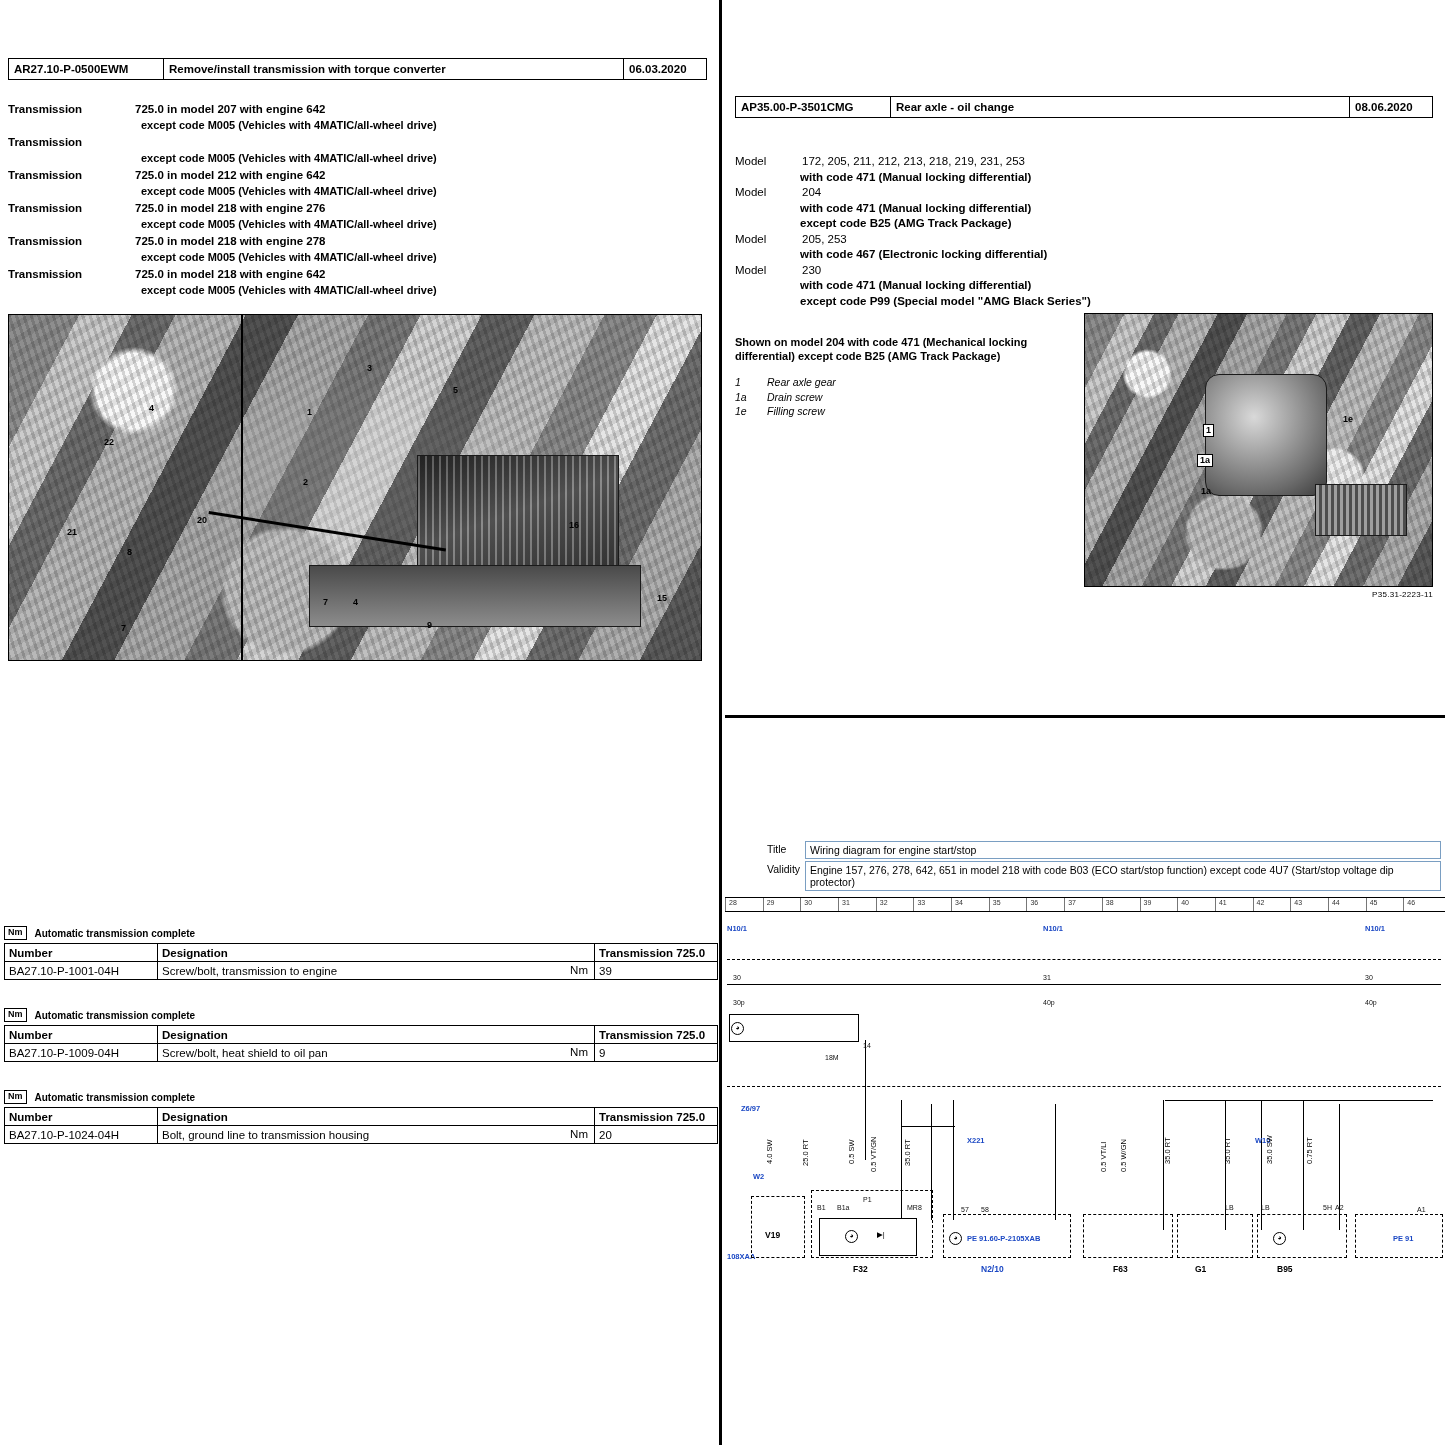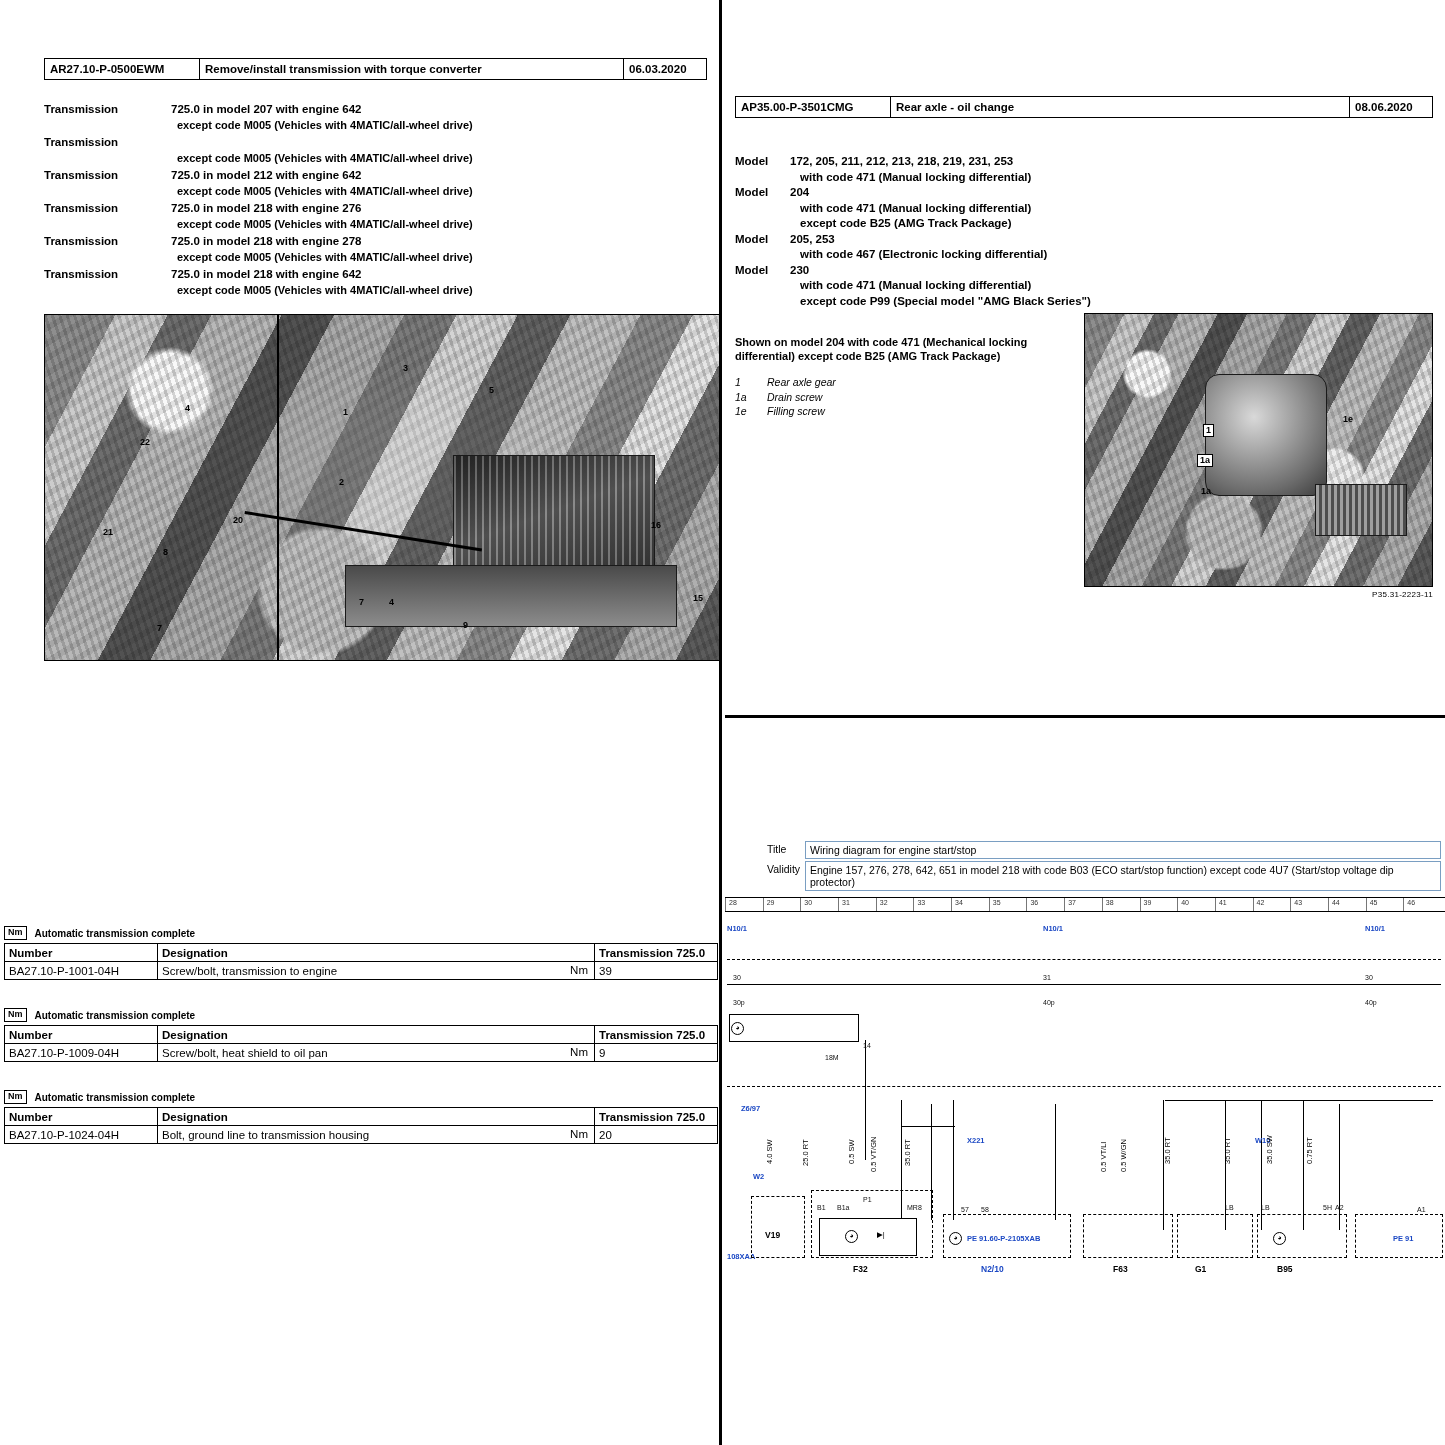--- a/index.html
+++ b/index.html
@@ -18,21 +18,21 @@
   }
 
   .page {
     position: absolute;
     box-sizing: border-box;
     background: #fff;
     overflow: hidden;
   }
 
   
-  #quad-tl { left: 0;    top: 0;    width: 722px;  height: 902px; border-right: 3px solid #000; border-bottom: 3px solid #000; padding-left: 36px; }
+  #quad-tl { left: 0;    top: 0;    width: 722px;  height: 902px; border-right: 3px solid #000; border-bottom: 3px solid #000; }
   #quad-tr { left: 725px; top: 0;   width: 720px;  height: 718px; border-bottom: 3px solid #000; }
   #quad-bl { left: 0;    top: 721px; width: 722px; height: 724px; border-right: 3px solid #000; }
   #quad-br { left: 725px; top: 721px; width: 720px; height: 724px; }
 
   
   .doc-header {
     display: flex;
     border: 1px solid #000;
     font-size: 11.5px;
     font-weight: bold;
@@ -66,22 +66,23 @@
     line-height: 15px;
     padding-left: 133px;
     margin-bottom: 2px;
   }
 
   
   .model-list { margin-top: 36px; }
   .model-row {
     display: flex;
     font-size: 11.5px;
-    font-weight: bold;
+    font-weight: normal;
     line-height: 15.5px;
+    gap: 12px;
   }
   .model-row .lbl { width: 55px; flex: none; }
   .model-row .val { flex: 1; }
   .model-sub {
     font-size: 11.5px;
     font-weight: bold;
     line-height: 15.5px;
     padding-left: 55px;
   }
   .model-sub.indent2 { padding-left: 65px; }
@@ -347,21 +348,21 @@
         <span class="callout" style="left:95px; top:122px;">22</span>
         <span class="callout" style="left:58px; top:212px;">21</span>
         <span class="callout" style="left:118px; top:232px;">8</span>
         <span class="callout" style="left:112px; top:308px;">7</span>
         <span class="callout" style="left:188px; top:200px;">20</span>
 
         <span class="callout" style="left:358px; top:48px;">3</span>
         <span class="callout" style="left:444px; top:70px;">5</span>
         <span class="callout" style="left:298px; top:92px;">1</span>
         <span class="callout" style="left:294px; top:162px;">2</span>
-        <span class="callout" style="left:560px; top:205px;margin-left:46px;">16</span>
+        <span class="callout" style="left:560px; top:205px;">16</span>
         <span class="callout" style="left:344px; top:282px;">4</span>
         <span class="callout" style="left:418px; top:305px;">9</span>
         <span class="callout" style="left:648px; top:278px;">15</span>
         <span class="callout" style="left:314px; top:282px;">7</span>
       </div>
     </div>
   </div>
 </div>
 
 <div class="page" id="quad-tr">

